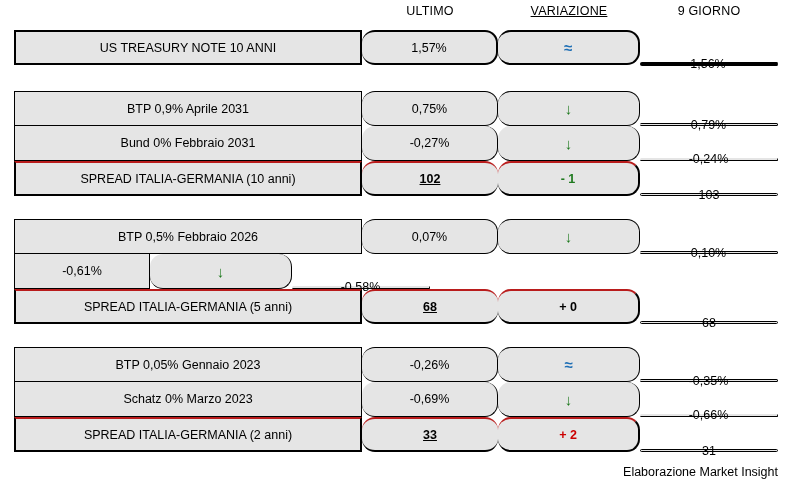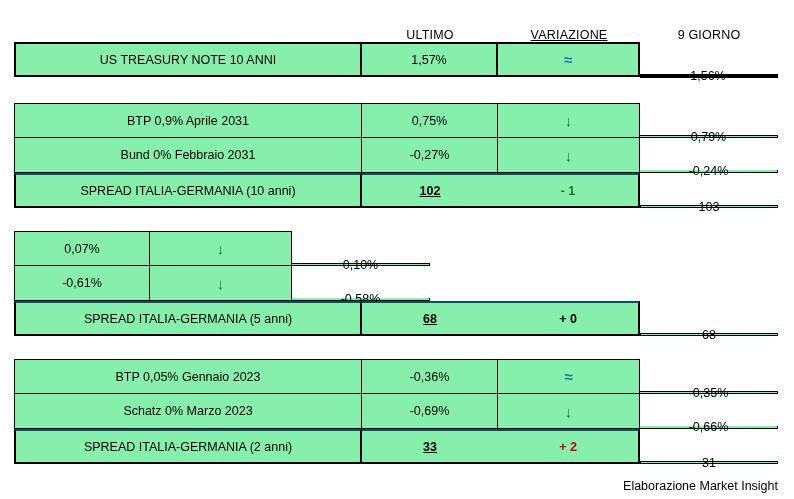--- a/index.html
+++ b/index.html
@@ -19,23 +19,23 @@
     position: relative;
     width: 794px;
     height: 499px;
     box-sizing: border-box;
     padding: 0 14px;
   }
 
   
   .header-row {
     display: flex;
-    align-items: flex-end;
+    align-items: flex-start;
     height: 26px;
-    padding-top: 16px;
+    padding-top: 4px;
   }
   .col-label {
     text-align: center;
     font-size: 12.5px;
     letter-spacing: .2px;
     color: #000;
   }
   .col-name   { width: 348px; }
   .col-last   { width: 136px; }
   .col-var    { width: 142px; text-decoration: underline; }
@@ -50,62 +50,62 @@
     align-items: stretch;
     height: 35px;
   }
   .cell {
     box-sizing: border-box;
     border: 1px solid #000000;
     display: flex;
     align-items: center;
     justify-content: center;
     font-size: 12.5px;
-    background: #86efac;
+    background: #e5e5e5;
   }
   .cell.name {
     width: 348px;
     padding: 0 6px;
     text-align: center;
   }
   .cell.last  { width: 136px; }
   .cell.var   { width: 142px; }
   .cell.day   { width: 138px; margin-top: 32px; }
 
   
   .row + .row .cell { border-top: none; }
   
-  .cell + .cell { border-left: none; }
+  .cell + .cell { border-left: none; border-radius: 13px; }
 
   
   .row.heavy .cell { border-width: 2px; }
   .row.heavy .cell + .cell { border-left: none; }
   .row.heavy .cell.name { border-right-width: 2px; }
 
-  .row.spread .cell { border-top: 2px solid #0c4a6e; border-bottom: 2px solid #000; }
+  .row.spread .cell { border-top: 2px solid #b91c1c; border-bottom: 2px solid #000; }
   .row.spread .cell.name { border-left: 2px solid #000; border-right: 2px solid #000;}
   .row.spread .cell.last { border-right: 0; text-decoration: underline; }
   .row.spread .cell.var  { border-right: 2px solid #000; }
   .row.spread .cell.day  { border-left: 1px solid #000; border-top: 1px solid #000; border-bottom: 1px solid #000; border-right: 1px solid #000;}
 
   .bold { font-weight: bold; }
 
   .arrow-down { color: #1f7a1f; font-size: 15px; line-height: 1; font-weight: bold; }
   .approx     { color: #1f6fb5; font-size: 15px; line-height: 1; font-weight: bold; }
   .neg        { color: #1f7a1f; font-weight: bold; }
   .pos        { color: #cc0000; font-weight: bold; }
   .zero       { color: #000000; font-weight: bold; }
 
   .gap { height: 26px; }
   .gap-sm { height: 23px; }
 
   .footer {
     position: absolute;
     right: 16px;
-    bottom: 6px;
+    bottom: 20px;
     font-size: 12.5px;
     color: #000;
   }
 </style>
 </head>
 <body>
 
 <div class="sheet">
 
   <div class="header-row">
@@ -152,20 +152,21 @@
           <span class="neg">- 1</span>
         </div>
       <div class="cell day">103</div>
     </div>
   </div>
 
   <div class="gap-sm"></div>
 
   <div class="block">
     <div class="row">
+      <div class="cell name">BTP 0,5% Febbraio 2026</div>
       <div class="cell last">0,07%</div>
       <div class="cell var">
           <span class="arrow-down">↓</span>
         </div>
       <div class="cell day">0,10%</div>
     </div>
     <div class="row">
       <div class="cell last">-0,61%</div>
       <div class="cell var">
           <span class="arrow-down">↓</span>
@@ -180,21 +181,21 @@
         </div>
       <div class="cell day">68</div>
     </div>
   </div>
 
   <div class="gap-sm"></div>
 
   <div class="block">
     <div class="row">
       <div class="cell name">BTP 0,05% Gennaio 2023</div>
-      <div class="cell last">-0,36%</div>
+      <div class="cell last">-0,26%</div>
       <div class="cell var">
           <span class="approx">≈</span>
         </div>
       <div class="cell day">-0,35%</div>
     </div>
     <div class="row">
       <div class="cell name">Schatz 0% Marzo 2023</div>
       <div class="cell last">-0,69%</div>
       <div class="cell var">
           <span class="arrow-down">↓</span>

